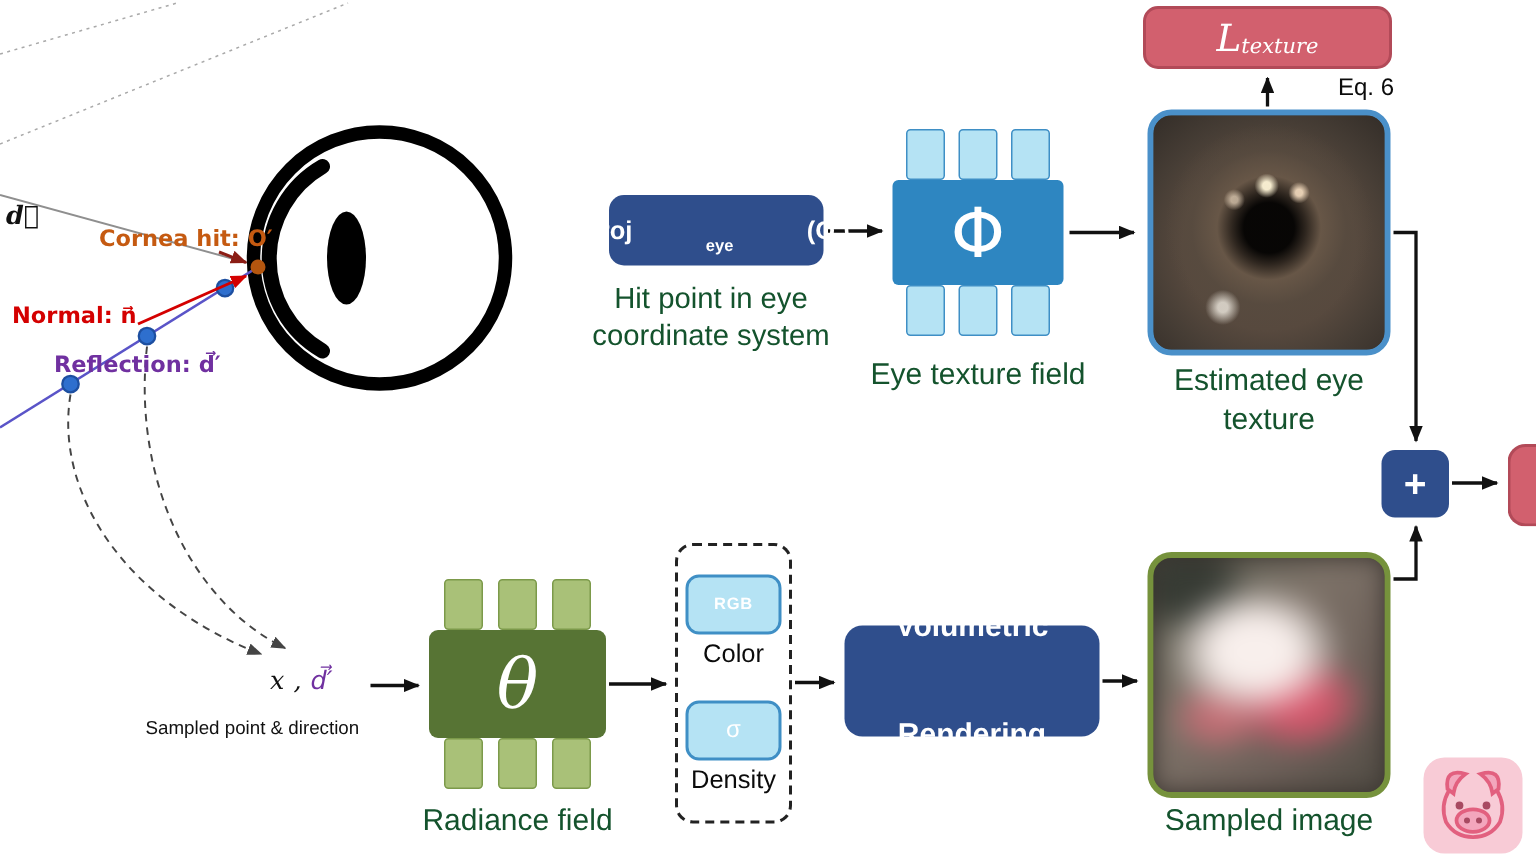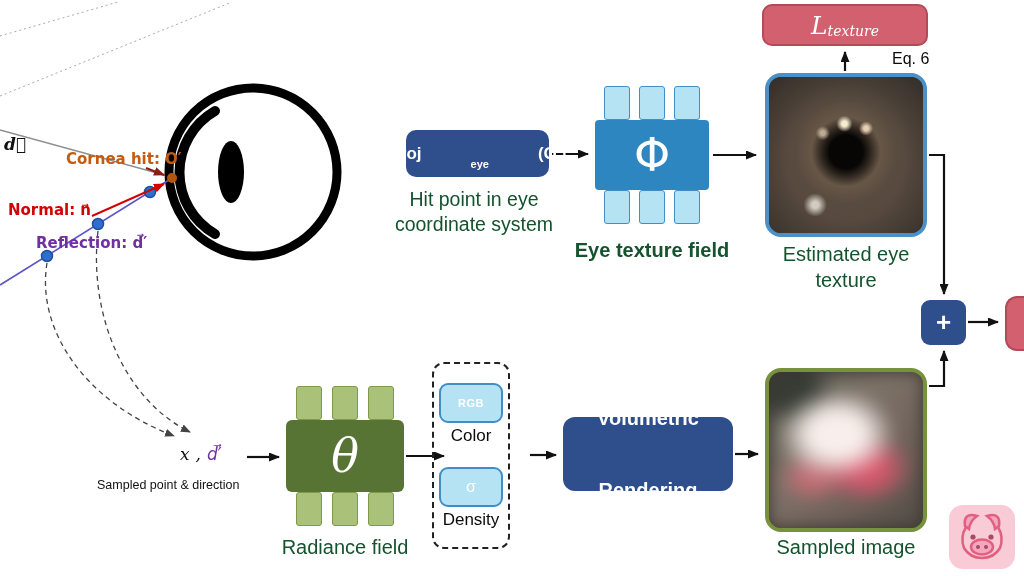--- a/index.html
+++ b/index.html
@@ -10,21 +10,21 @@
 
   
   .node { position:absolute; display:flex; align-items:center; justify-content:center; color:#fff; }
   .navy { background:var(--navy); border-radius:10px;gap:48px; }
 
   .proj { left:406px; top:130px; width:143px; height:47px; font-weight:bold; font-size:17px; }
   .proj .sub { font-size:11px; align-self:flex-end; margin:0 1px 7px 1px; }
 
   .caption { position:absolute; color:#14532d; text-align:center; font-size:19px; line-height:1.28; }
   .cap-hit { left:360px; top:187px; width:228px; font-size:19.5px; }
-  .cap-field { left:557px; top:238px; width:190px; font-size:20px;font-weight:bold; }
+  .cap-field { left:557px; top:238px; width:190px; font-size:20px; }
   .cap-est { left:753px; top:242px; width:186px; font-size:20px; }
   .cap-rad { left:260px; top:535px; width:170px; font-size:20px; }
   .cap-ren { left:751px; top:535px; width:190px; font-size:20px; }
 
   
   .field-block { position:absolute; display:flex; flex-direction:column; }
   .chip-row { display:flex; justify-content:space-evenly; height:34px; }
   .chip { width:26px; height:34px; border-radius:3px; }
   .chip.blue { background:var(--chip-blue); border:1.5px solid var(--chip-blue-border); }
   .chip.olive { background:var(--chip-olive); border:1.5px solid var(--chip-olive-border); }
@@ -63,21 +63,21 @@
           border-radius:10px; font-family:"DejaVu Serif",serif; font-style:italic; font-size:25px; }
   .loss .sub { font-size:14px; align-self:flex-end; margin-bottom:5px; }
   .eq6 { left:892px; top:50px; font-size:16px; color:#0b0b0b; }
   .plus { left:921px; top:300px; width:45px; height:45px; border-radius:9px; font-size:26px; font-weight:bold; }
   .outbox { left:1005px; top:296px; width:19px; height:55px; background:var(--rose); border:2px solid var(--rose-border);
             border-right:none; border-radius:12px 0 0 12px; }
   .volbox { left:563px; top:417px; width:170px; height:74px; border-radius:12px; font-weight:bold; font-size:20px;
             line-height:1.2; flex-direction:column; }
 
   
-  .dashed-box { left:432px; top:362px; width:78px; height:187px; border:2px dashed #222; border-radius:12px;
+  .dashed-box { left:450px; top:362px; width:78px; height:187px; border:2px dashed #222; border-radius:12px;
                 position:absolute; display:flex; flex-direction:column; align-items:center; }
   .io-chip { width:64px; height:40px; border-radius:9px; background:var(--chip-blue); border:2px solid var(--chip-blue-border);
              display:flex; align-items:center; justify-content:center; color:#fff; }
   .io-chip.rgb { margin-top:19px; font-size:11px; font-weight:bold; letter-spacing:.5px; }
   .io-chip.sig { margin-top:21px; font-size:16px; }
   .io-label { font-size:17px; color:#0b0b0b; margin-top:3px; }
 
   
   .vec { font-family:"DejaVu Sans",sans-serif; }
   .lab-d { left:4px; top:134px; font-family:"DejaVu Serif",serif; font-style:italic; font-weight:bold; font-size:17px; color:#111; }

